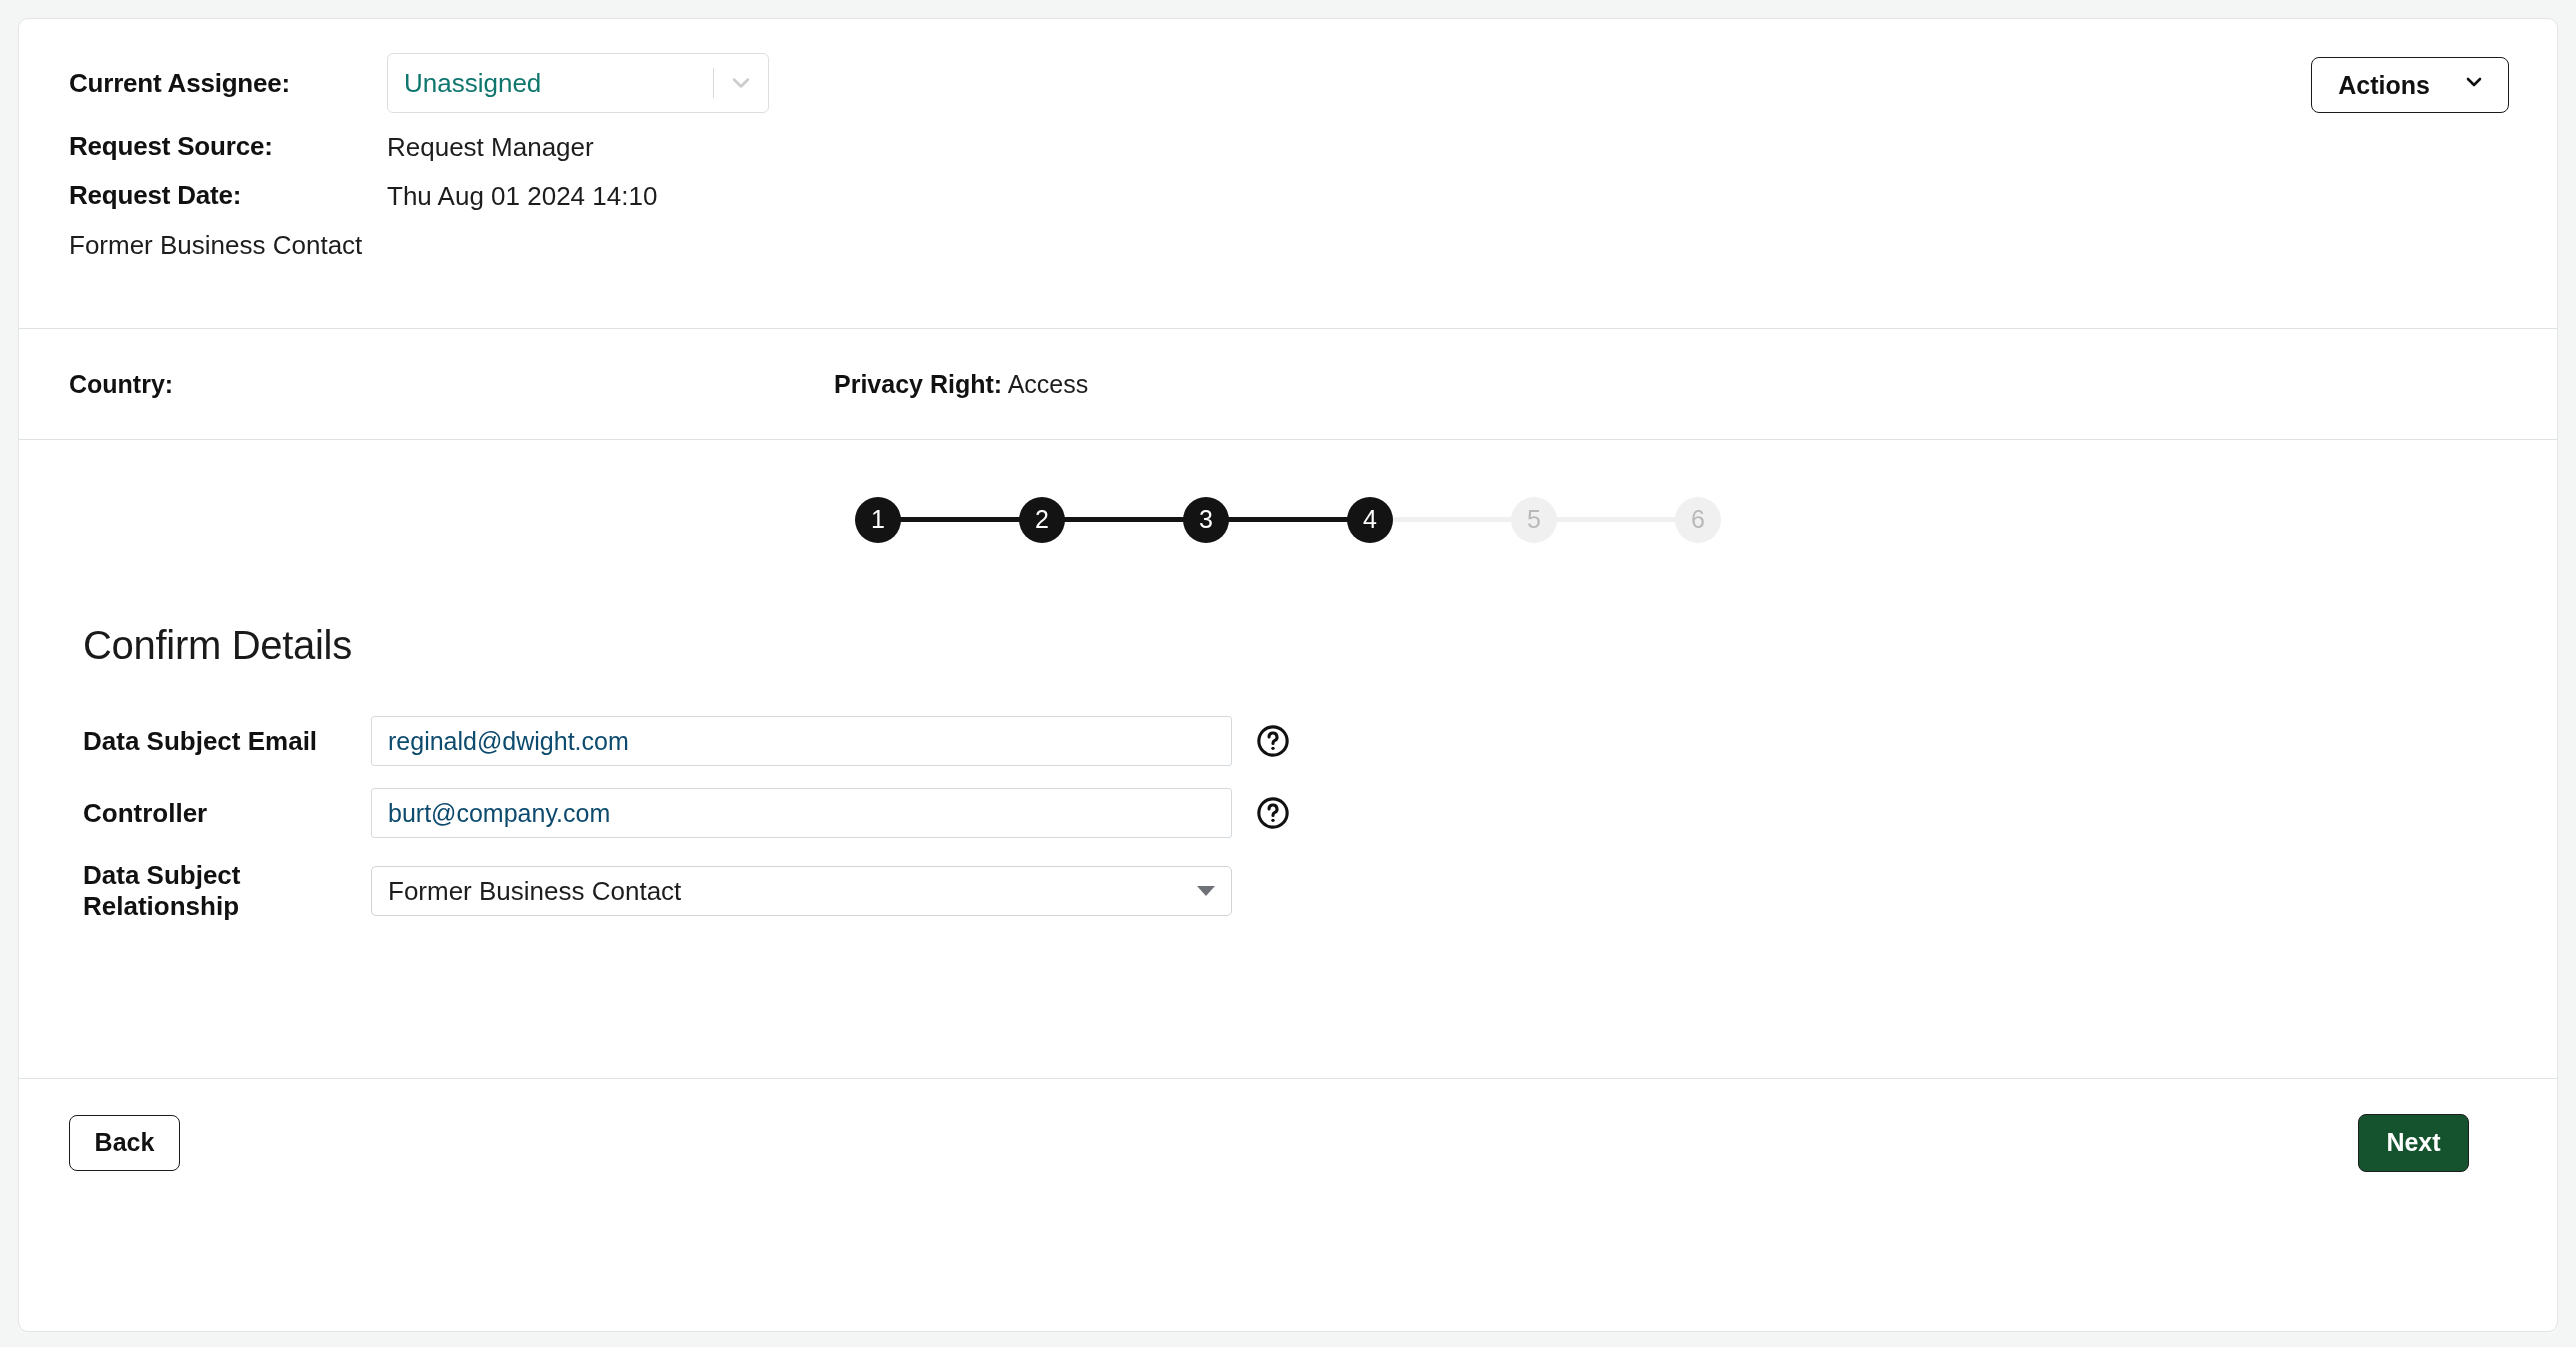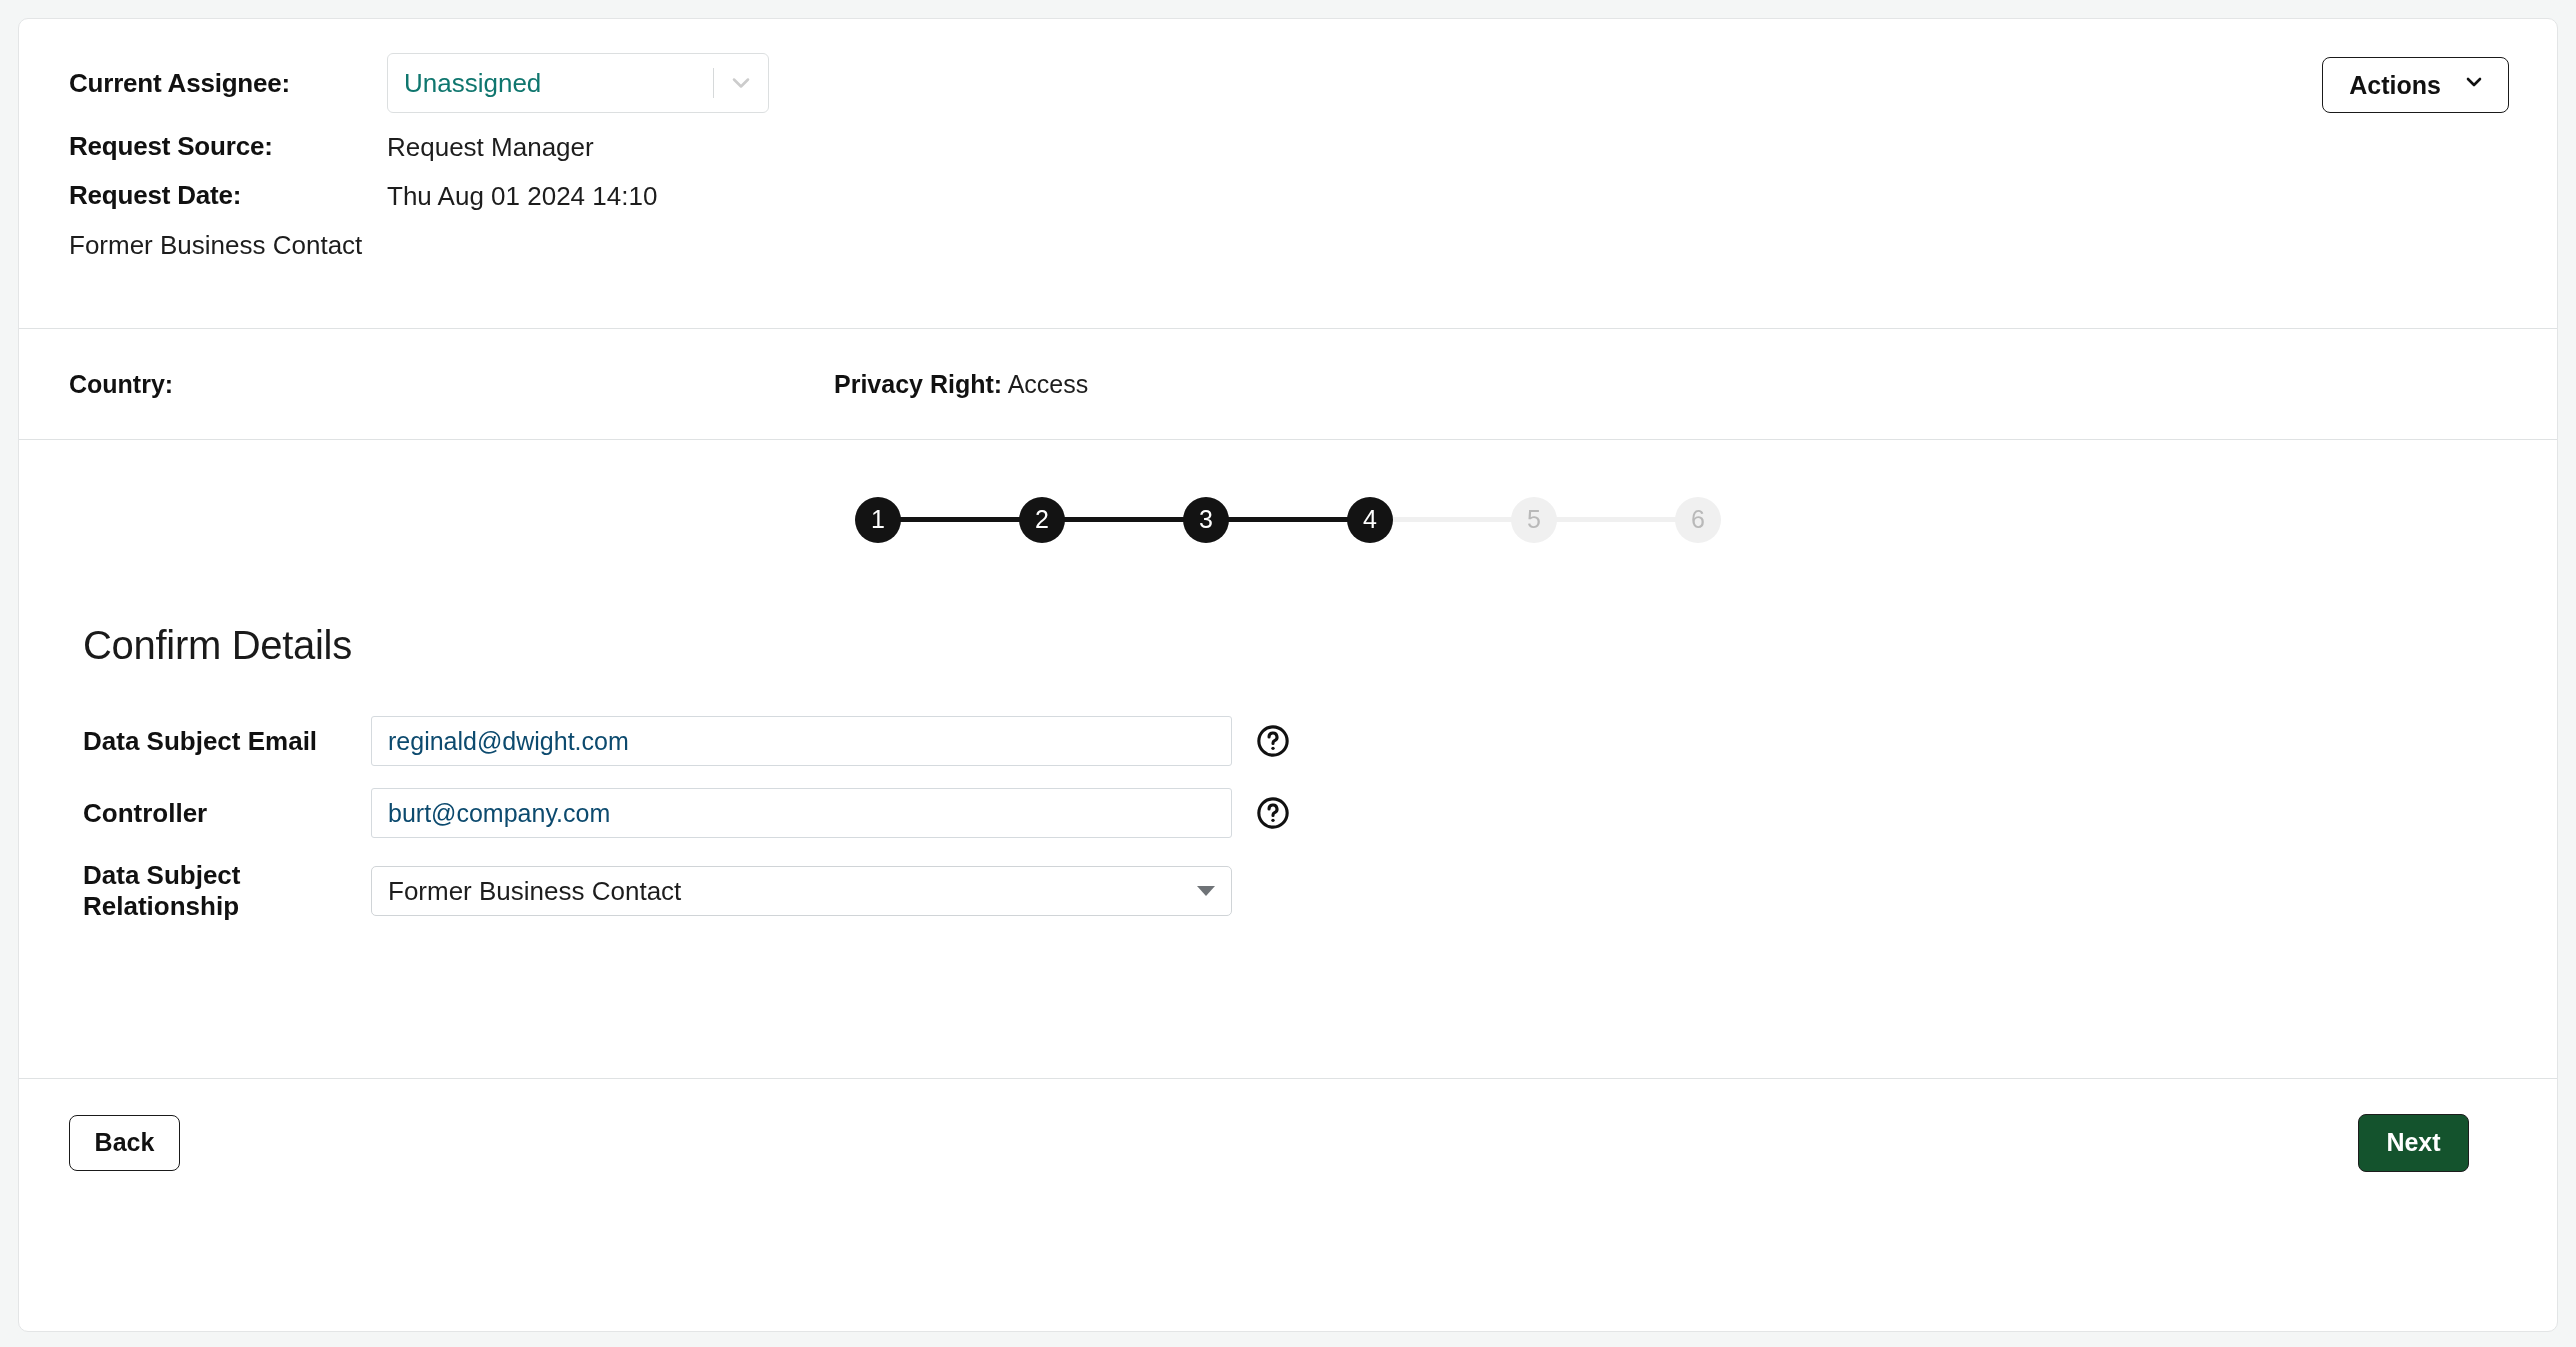--- a/index.html
+++ b/index.html
@@ -104,21 +104,21 @@
   }
 
   .actions-btn {
     position: absolute;
     right: 48px;
     top: 38px;
     height: 56px;
     padding: 0 22px 0 26px;
     display: flex;
     align-items: center;
-    gap: 21px;
+    gap: 32px;
     border: 1px solid #1a1a1a;
     border-radius: 8px;
     background: #ffffff;
     font-size: 25px;
     font-weight: bold;
     color: #111111;
     box-sizing: border-box;
     cursor: pointer;
   }
 

